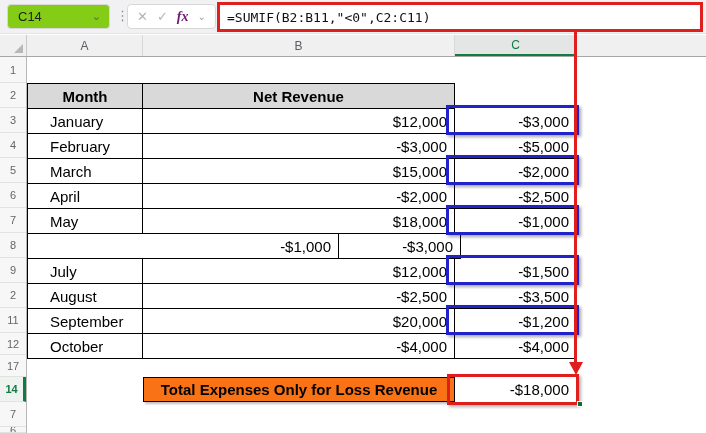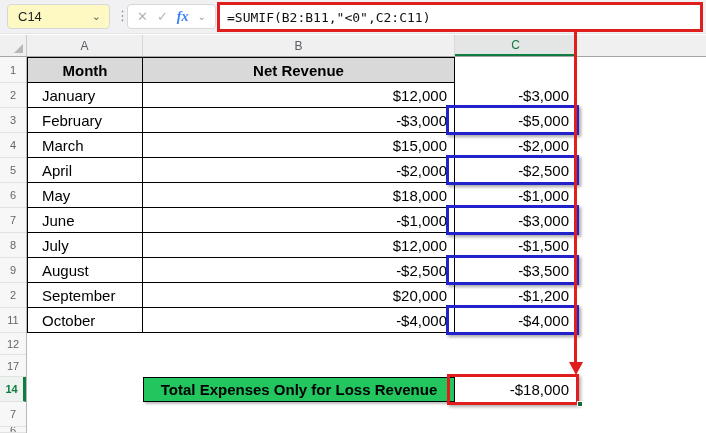--- a/index.html
+++ b/index.html
@@ -1,27 +1,27 @@
 <!DOCTYPE html>
 <html><head>
 <meta charset="utf-8">
 <style>
   * { margin:0; padding:0; box-sizing:border-box; }
   body { font-family:"Liberation Sans", sans-serif; background:#fff; }
   #stage { position:relative; width:706px; height:433px; background:#fff; overflow:hidden; }
 
   
   #fbar { position:absolute; left:0; top:0; width:706px; height:34px; background:#f1f1f3; border-bottom:1px solid #e4e4e4; }
-  .namebox { position:absolute; left:7px; top:4px; width:103px; height:25px; background:#fef9c3; border:1px solid #d8d8d8; border-radius:4px; display:flex; align-items:center; }
+  .namebox { position:absolute; left:7px; top:4px; width:103px; height:25px; background:#84cc16; border:1px solid #d8d8d8; border-radius:4px; display:flex; align-items:center; }
   .namebox .nbtext { padding-left:10px; font-size:13px; color:#222; flex:1; }
   .namebox .chev { color:#5f6368; font-size:11px; padding-right:8px; }
   .dots { position:absolute; left:116px; top:8px; color:#8a8a8a; font-size:13px; letter-spacing:-1px; }
   .fxgroup { position:absolute; left:127px; top:4px; width:89px; height:25px; background:#fff; border:1px solid #d8d8d8; border-radius:4px; display:flex; align-items:center; justify-content:space-evenly; }
   .fxgroup .xicon, .fxgroup .vicon { color:#b0b4b9; font-size:13px; }
-  .fxgroup .fxicon { color:#3b82f6; font-style:italic; font-family:"Liberation Serif", serif; font-size:14px; font-weight:bold; }
+  .fxgroup .fxicon { color:#701a75; font-style:italic; font-family:"Liberation Serif", serif; font-size:14px; font-weight:bold; }
   .fxgroup .chev2 { color:#9aa0a6; font-size:10px; }
   .formulafield { position:absolute; left:217px; top:2px; width:486px; height:30px; background:#fff; border:3px solid #e01e1e; display:flex; align-items:center; }
   .formulafield .ftext { padding-left:7px; font-family:"DejaVu Sans Mono", monospace; font-size:13px; color:#111; white-space:pre; }
 
   
   #colheads { position:absolute; left:0; top:35px; width:706px; height:22px; background:#f0f0f0; border-bottom:1px solid #a6a6a6; }
   .cornercell { position:absolute; left:0; top:0; width:27px; height:21px; border-right:1px solid #c9c9c9; }
   .cornercell .tri { position:absolute; right:3px; bottom:3px; width:0; height:0; border-bottom:9px solid #b7b7b7; border-left:9px solid transparent; }
   .colcell { position:absolute; top:0; height:21px; display:flex; align-items:center; justify-content:center; font-size:12px; color:#5a5e66; border-right:1px solid #d8d8d8; }
   .colA { left:27px; width:116px; }
@@ -29,31 +29,31 @@
   .colC { left:455px; width:122px; background:#e3e6e4; color:#107c41; border-bottom:2px solid #107c41; }
 
   
   #rowheads { position:absolute; left:0; top:57px; width:27px; height:376px; background:#f7f7f7; border-right:1px solid #b8b8b8; }
   .rowcell { width:100%; display:flex; align-items:center; justify-content:center; font-size:11px; color:#666; border-bottom:1px solid #e2e2e2; overflow:hidden; line-height:14px; }
   .rowcell.sel { color:#107c41; font-weight:bold; background:#eef3ef; border-right:3px solid #107c41; }
 
   
   #grid { position:absolute; left:27px; top:57px; width:550px; }
   .trow { display:flex; height:25px; }
-  .trow.hdr { height:26px; }
+  .trow.hdr { height:26px;margin-top:26px; }
   .tc { border-right:1.5px solid #000; border-bottom:1.5px solid #000; display:flex; align-items:center; font-size:15px; color:#000; background:#fff; }
   .trow .tc:first-child { border-left:1.5px solid #000; }
   .trow.hdr .tc { border-top:1.5px solid #000; background:#d9d9d9; font-weight:bold; justify-content:center; }
-  .ca { width:116px; padding-left:14px; }
+  .ca { width:116px; padding-left:22px; }
   .cb { width:312px; justify-content:flex-end; padding-right:7px; }
   .cc { width:122px; justify-content:flex-end; padding-right:7px; }
   .trow.hdr .ca, .trow.hdr .cb, .trow.hdr .cc { padding:0; justify-content:center; }
 
   
-  .totlabel { position:absolute; left:143px; top:377px; width:312px; height:25px; background:#22c55e; border:1.5px solid #000; display:flex; align-items:center; justify-content:center; font-size:15px; font-weight:bold; box-shadow:2px 2px 2px rgba(0,0,0,0.25); }
+  .totlabel { position:absolute; left:143px; top:377px; width:312px; height:25px; background:#f97316; border:1.5px solid #000; display:flex; align-items:center; justify-content:center; font-size:15px; font-weight:bold; box-shadow:2px 2px 2px rgba(0,0,0,0.25); }
   .totvalue { position:absolute; left:455px; top:377px; width:122px; height:25px; background:#fff; display:flex; align-items:center; justify-content:flex-end; padding-right:8px; font-size:15px; color:#000; }
 
   
   .ann { position:absolute; pointer-events:none; }
   .bluebox { border:3px solid #2222cc; left:446px; width:133px; height:30px; box-shadow:2px 2px 3px rgba(0,0,0,0.35); z-index:4; }
   .vline { left:574px; top:31px; width:3px; height:332px; background:#e01e1e; z-index:5; }
   .ahead { left:569px; top:362px; width:0; height:0; border-left:7px solid transparent; border-right:7px solid transparent; border-top:13px solid #e01e1e; z-index:5; }
   .redboxC14 { left:447px; top:374px; width:132px; height:31px; border:3px solid #e01e1e; box-shadow:2px 2px 3px rgba(0,0,0,0.3); z-index:6; }
   .fillhandle { left:577px; top:401px; width:6px; height:6px; background:#0e6b39; border:1px solid #fff; z-index:7; }
 </style>
@@ -131,21 +131,20 @@
         <div class="tc ca">April</div>
         <div class="tc cb">-$2,000</div>
         <div class="tc cc">-$2,500</div>
       </div>
     <div class="trow">
         <div class="tc ca">May</div>
         <div class="tc cb">$18,000</div>
         <div class="tc cc">-$1,000</div>
       </div>
     <div class="trow">
-        <div class="tc ca">June</div>
         <div class="tc cb">-$1,000</div>
         <div class="tc cc">-$3,000</div>
       </div>
     <div class="trow">
         <div class="tc ca">July</div>
         <div class="tc cb">$12,000</div>
         <div class="tc cc">-$1,500</div>
       </div>
     <div class="trow">
         <div class="tc ca">August</div>

